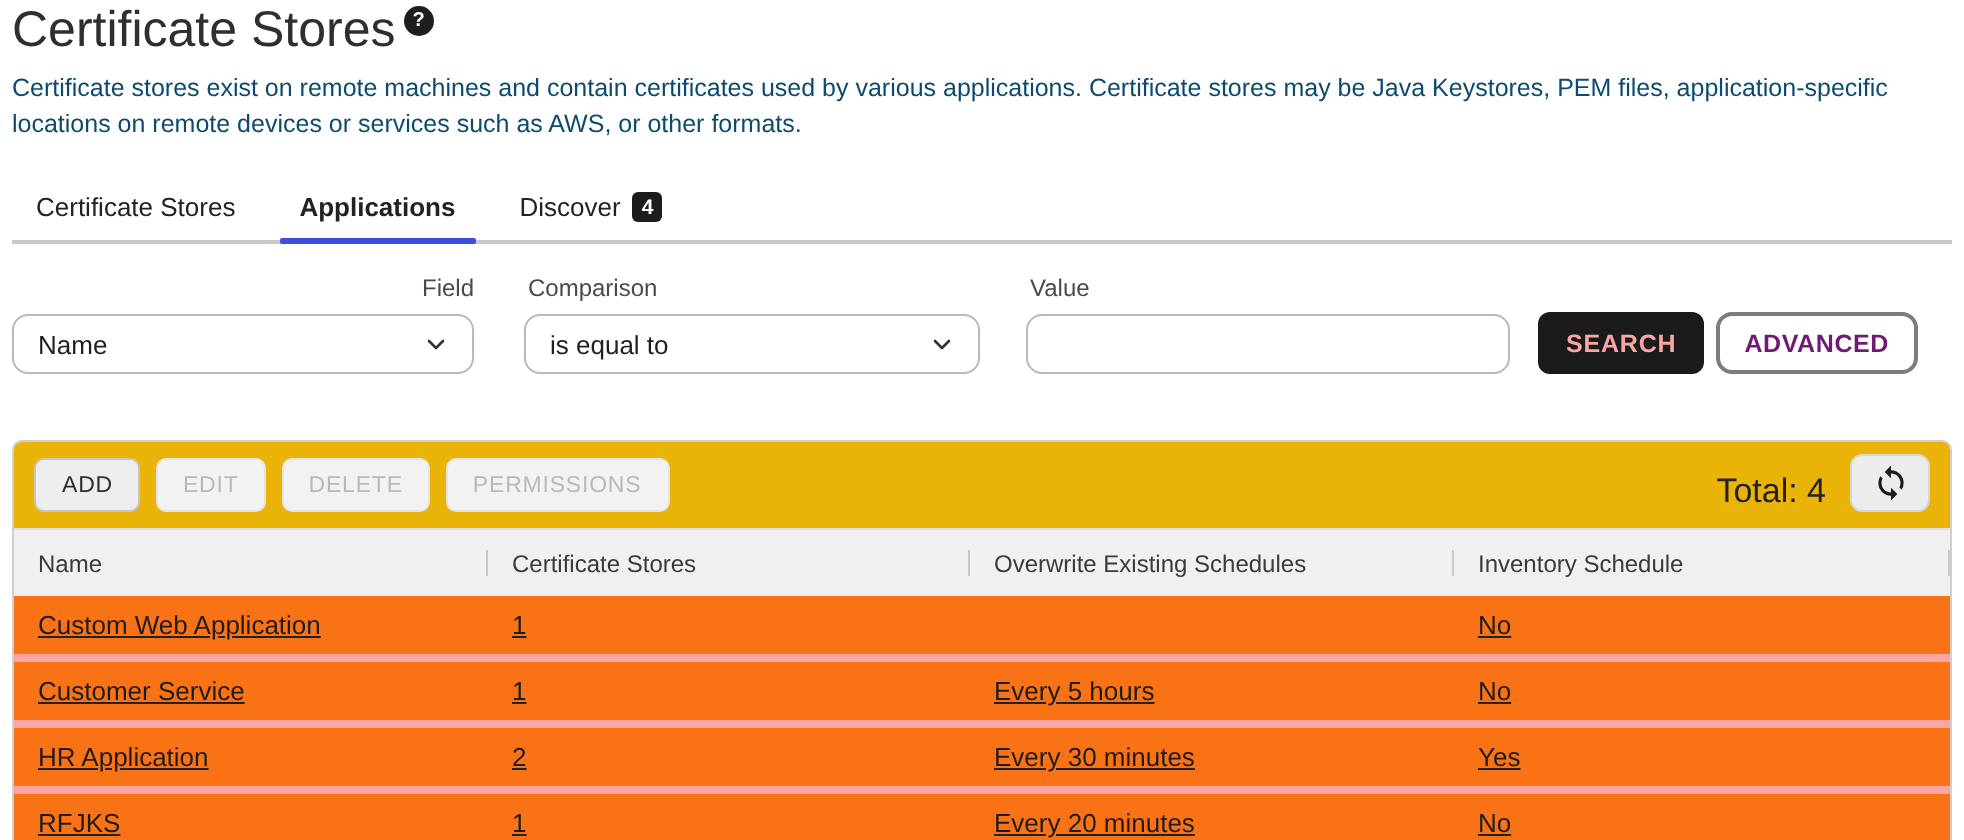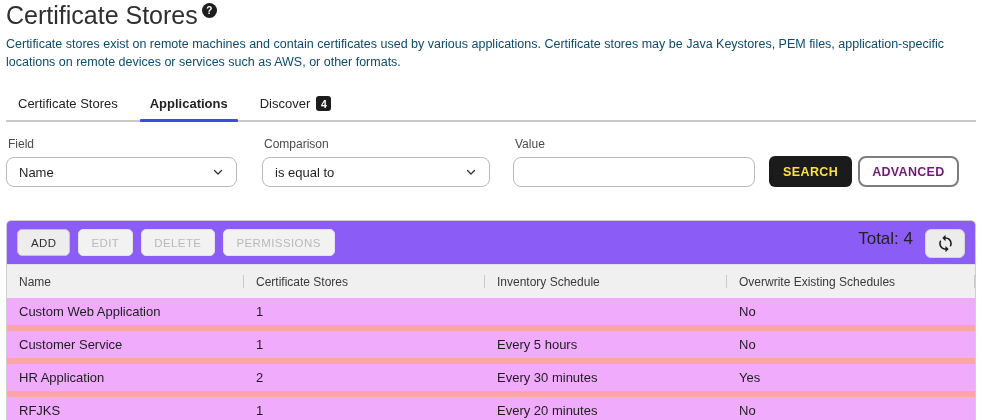--- a/index.html
+++ b/index.html
@@ -53,46 +53,46 @@
   
   .search-form { display: flex; align-items: flex-end; margin-top: 15px; }
   .form-group { display: flex; flex-direction: column; }
   .form-label { font-size: 12px; color: #4a4a4a; margin: 0 0 6px 2px; }
   .select, .text-input {
     height: 30px; border: 1px solid #b9b9b9; border-radius: 8px;
     background: #fff; font-size: 13px; color: #1f1f1f;
     padding: 0 12px; display: flex; align-items: center;
   }
   .select { justify-content: space-between; cursor: pointer; }
-  .g-field  { width: 231px; margin-right: 25px; }
+  .g-field  { width: 231px; margin-right: 25px; text-align: right; }
   .g-comp   { width: 228px; margin-right: 23px; }
   .g-value  { width: 242px; }
   .text-input { width: 100%; outline: none; font-family: "Liberation Sans", sans-serif; }
   .chev { display: inline-flex; color: #333; }
   .btn-search {
     margin-left: 14px; height: 31px; padding: 0 14px;
-    background: #1b1b1b; color: #fde047; border: none; border-radius: 6px;
+    background: #1b1b1b; color: #fca5a5; border: none; border-radius: 6px;
     font-size: 12.5px; font-weight: bold; letter-spacing: 0.4px;
     font-family: "Liberation Sans", sans-serif; cursor: pointer;
   }
   .btn-advanced {
     margin-left: 6px; height: 31px; padding: 0 12px;
     background: #fff; color: #701a75; border: 2px solid #7d7d7d; border-radius: 8px;
     font-size: 12.5px; font-weight: bold; letter-spacing: 0.3px;
     font-family: "Liberation Sans", sans-serif; cursor: pointer;
   }
 
   
   .panel {
     margin-top: 33px; border: 1px solid #cfcfcf; border-radius: 5px;
     overflow: hidden; height: 212px; background: #fff;
   }
   .toolbar {
-    background: #8b5cf6; padding: 8px 10px; height: 43px;
-    display: flex; align-items: flex-start;
+    background: #eab308; padding: 8px 10px; height: 43px;
+    display: flex; align-items: flex-end;
   }
   .tb-btn {
     height: 27px; padding: 0 13px; margin-right: 8px;
     border-radius: 5px; font-size: 11.5px; letter-spacing: 0.4px;
     font-family: "Liberation Sans", sans-serif; cursor: pointer;
     background: #ededed; border: 1px solid #c6c6c6; color: #2e2e2e;
   }
   .tb-btn:disabled {
     background: #f2f2f2; border: 1px solid #e4e4e4; color: #b9b9b9; cursor: default; padding-left: 12px;
   }
@@ -112,21 +112,21 @@
     background: #f0f0f0; height: 34px; border-top: 1px solid #e0e0e0;
   }
   .th {
     position: relative; display: flex; align-items: center;
     font-size: 12px; color: #3a3a3a; padding-left: 12px;
   }
   .th::after {
     content: ""; position: absolute; right: 0; top: 10px; bottom: 10px;
     width: 1px; background: #c9c9c9;
   }
-  .grid-row { height: 33px; border-bottom: 6px solid #fca5a5; background: #f0abfc; }
+  .grid-row { height: 33px; border-bottom: 4px solid #fca5a5; background: #f97316; text-decoration: underline; }
   .td {
     display: flex; align-items: center;
     font-size: 13px; color: #1d1d1d; padding-left: 12px;
     white-space: nowrap; overflow: hidden;
   }
 </style>
 </head>
 <body>
 
 <div class="page">
@@ -195,22 +195,22 @@
           <svg width="19" height="19" viewBox="0 0 24 24" fill="#1c1c1c">
               <path d="M12 4V1L8 5l4 4V6c3.31 0 6 2.69 6 6 0 1.01-.25 1.97-.7 2.8l1.46 1.46A7.93 7.93 0 0 0 20 12c0-4.42-3.58-8-8-8zm0 14c-3.31 0-6-2.69-6-6 0-1.01.25-1.97.7-2.8L5.24 7.74A7.93 7.93 0 0 0 4 12c0 4.42 3.58 8 8 8v3l4-4-4-4v3z"></path>
             </svg>
         </span>
       </div>
     </div>
 
     <div class="grid-head">
       <div class="th">Name</div>
       <div class="th">Certificate Stores</div>
+      <div class="th">Overwrite Existing Schedules</div>
       <div class="th">Inventory Schedule</div>
-      <div class="th">Overwrite Existing Schedules</div>
     </div>
 
     <div class="grid-row">
       <div class="td">Custom Web Application</div>
       <div class="td">1</div>
       <div class="td"></div>
       <div class="td">No</div>
     </div>
     <div class="grid-row">
       <div class="td">Customer Service</div>

